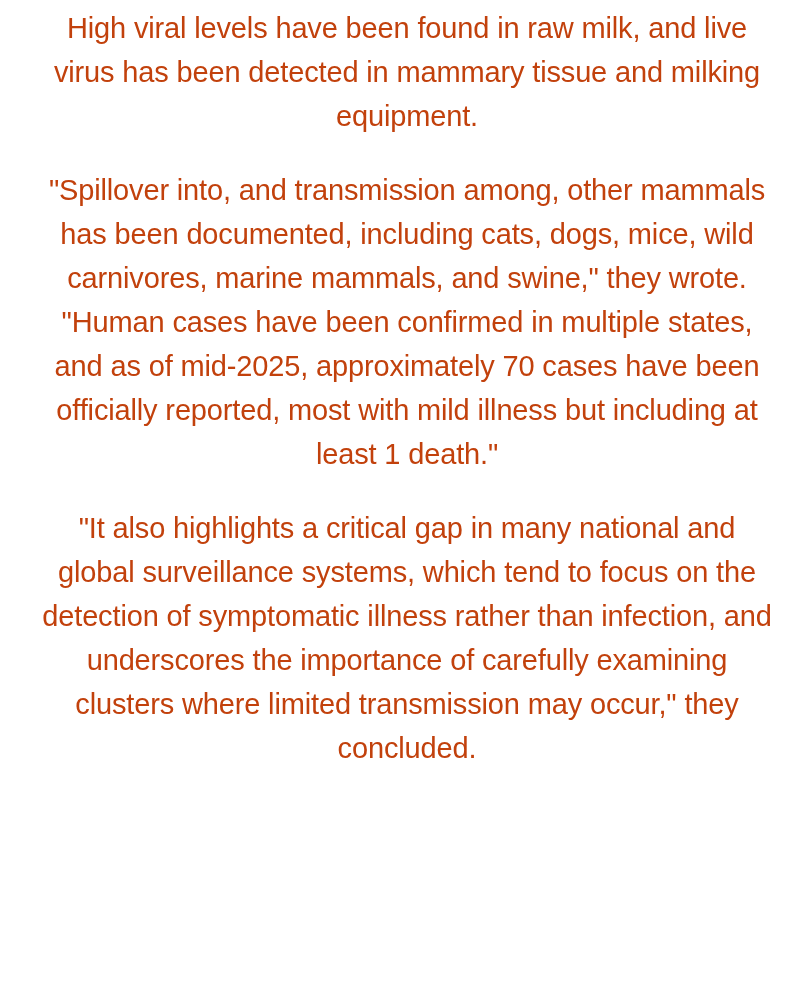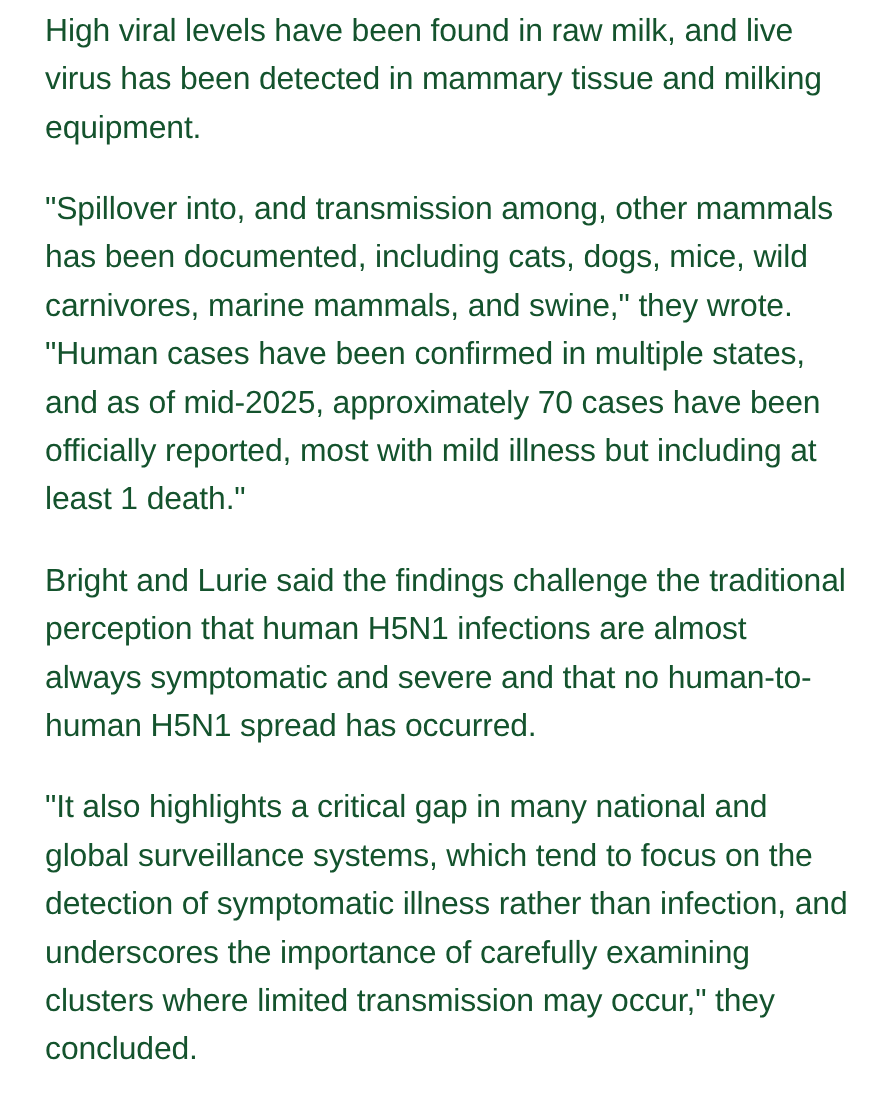--- a/index.html
+++ b/index.html
@@ -21,37 +21,36 @@
     height: 1000px;
     padding: 6px 38px 0 41px;
     background: #ffffff;
   }
 
   .para {
     margin: 0 0 30px 0;
     font-size: 29px;
     line-height: 44px;
     letter-spacing: -0.15px;
-    color: #14532d;
+    color: #c2410c;
     font-weight: 400;
-    text-align: left;
+    text-align: center;
     word-spacing: 0px;
     -webkit-font-smoothing: antialiased;
   }
 
   .para:last-child {
     margin-bottom: 0;
   }
 </style>
 </head>
 <body>
 
 <main id="article-body">
 
   <p class="para">High viral levels have been found in raw milk, and live virus has been detected in mammary tissue and milking equipment.</p>
 
   <p class="para">"Spillover into, and transmission among, other mammals has been documented, including cats, dogs, mice, wild carnivores, marine mammals, and swine," they wrote. "Human cases have been confirmed in multiple states, and as of mid-2025, approximately 70 cases have been officially reported, most with mild illness but including at least 1 death."</p>
 
-  <p class="para">Bright and Lurie said the findings challenge the traditional perception that human H5N1 infections are almost always symptomatic and severe and that no human-to-human H5N1 spread has occurred.</p>
 
   <p class="para">"It also highlights a critical gap in many national and global surveillance systems, which tend to focus on the detection of symptomatic illness rather than infection, and underscores the importance of carefully examining clusters where limited transmission may occur," they concluded.</p>
 
 </main>
 
 </body></html>

